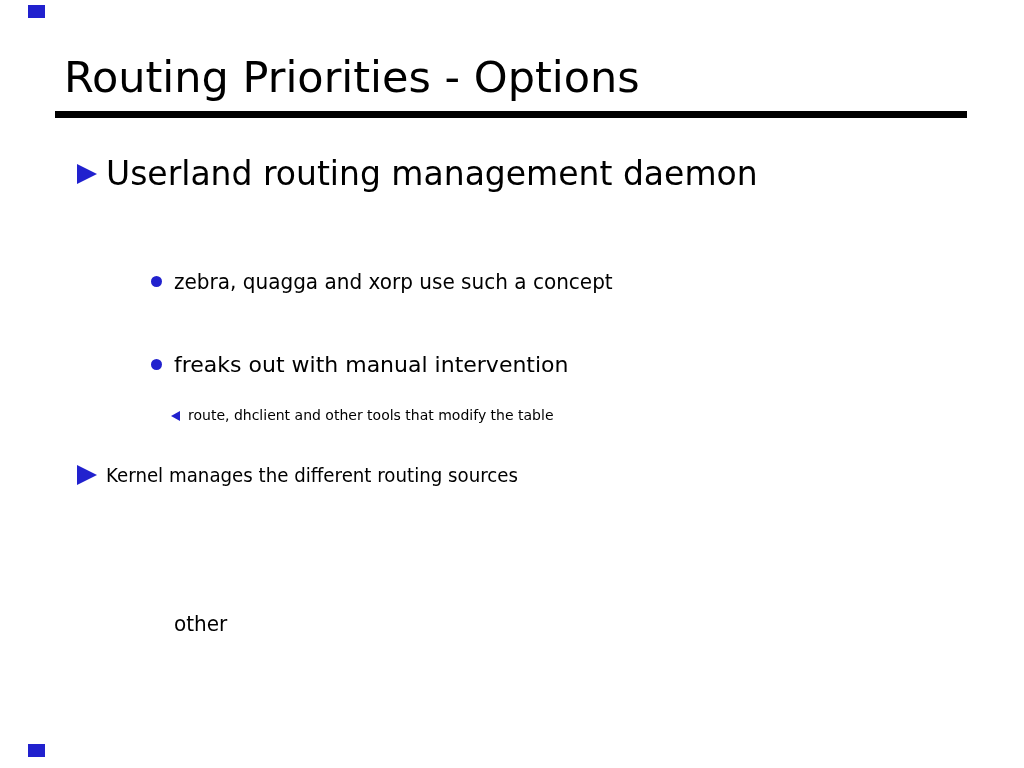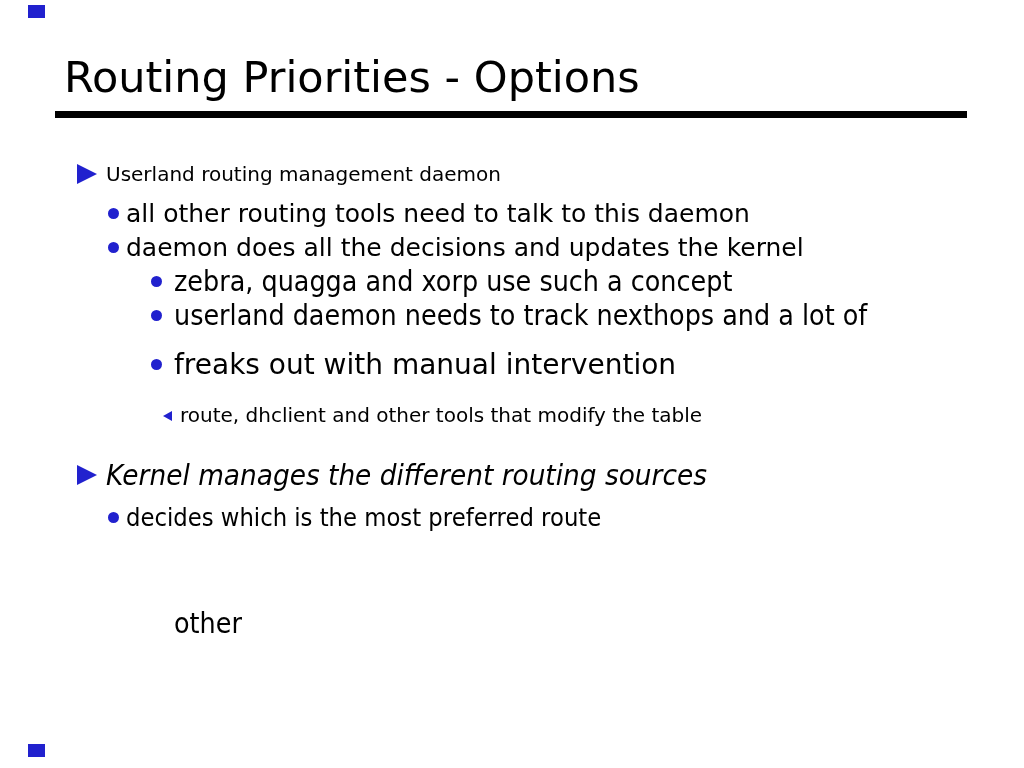--- a/index.html
+++ b/index.html
@@ -41,28 +41,28 @@
     background: #000000;
   }
 
   .line {
     position: absolute;
     white-space: nowrap;
   }
   .line .txt { display: inline-block; }
 
   
-  .l1 { left: 106px; font-size: 20px; line-height: 36px; }
+  .l1 { left: 106px; font-size: 33px; line-height: 36px; }
   .l2 { left: 126px; font-size: 25px; line-height: 30px; }
-  .l3 { left: 174px; font-size: 28px; line-height: 30px; }
-  .l4 { left: 180px; font-size: 20px; line-height: 22px; }
+  .l3 { left: 174px; font-size: 22px; line-height: 30px; }
+  .l4 { left: 188px; font-size: 14px; line-height: 22px; }
 
   
   .cond .txt { transform: scaleX(0.91); transform-origin: 0 50%; }
-  .l1.cond   { font-size: 29px; font-style: italic; }
+  .l1.cond   { font-size: 20px; }
 
   
   .bullet { position: absolute; display: block; }
   .tri-right {
     width: 0; height: 0;
     border-left: 20px solid #2121ce;
     border-top: 10px solid transparent;
     border-bottom: 10px solid transparent;
     left: -29px; top: 8px;
   }
@@ -91,58 +91,42 @@
   <div class="corner-marker bottom"></div>
 
   <h1 class="title">Routing Priorities - Options</h1>
   <div class="title-rule"></div>
 
   <div class="line l1" style="top:156px">
     <span class="bullet tri-right"></span>
     <span class="txt">Userland routing management daemon</span>
   </div>
 
-  <div class="line l2" style="top:199px">
-    <span class="bullet dot"></span>
-    <span class="txt">all other routing tools need to talk to this daemon</span>
-  </div>
 
-  <div class="line l2" style="top:233px">
-    <span class="bullet dot"></span>
-    <span class="txt">daemon does all the decisions and updates the kernel</span>
-  </div>
 
   <div class="line l3 cond" style="top:267px">
     <span class="bullet dot"></span>
     <span class="txt">zebra, quagga and xorp use such a concept</span>
   </div>
 
-  <div class="line l3 cond" style="top:301px">
-    <span class="bullet dot"></span>
-    <span class="txt">userland daemon needs to track nexthops and a lot of</span>
-  </div>
 
   <div class="line l3" style="top:350px">
     <span class="bullet dot"></span>
     <span class="txt">freaks out with manual intervention</span>
   </div>
 
   <div class="line l4" style="top:404px">
     <span class="bullet tri-left"></span>
     <span class="txt">route, dhclient and other tools that modify the table</span>
   </div>
 
   <div class="line l1 cond" style="top:457px">
     <span class="bullet tri-right"></span>
     <span class="txt">Kernel manages the different routing sources</span>
   </div>
 
-  <div class="line l2 cond" style="top:503px">
-    <span class="bullet dot"></span>
-    <span class="txt">decides which is the most preferred route</span>
-  </div>
 
 
   <div class="line l3 cond" style="top:609px">
     <span class="txt">other</span>
   </div>
 
 </div>
 
 </body></html>

